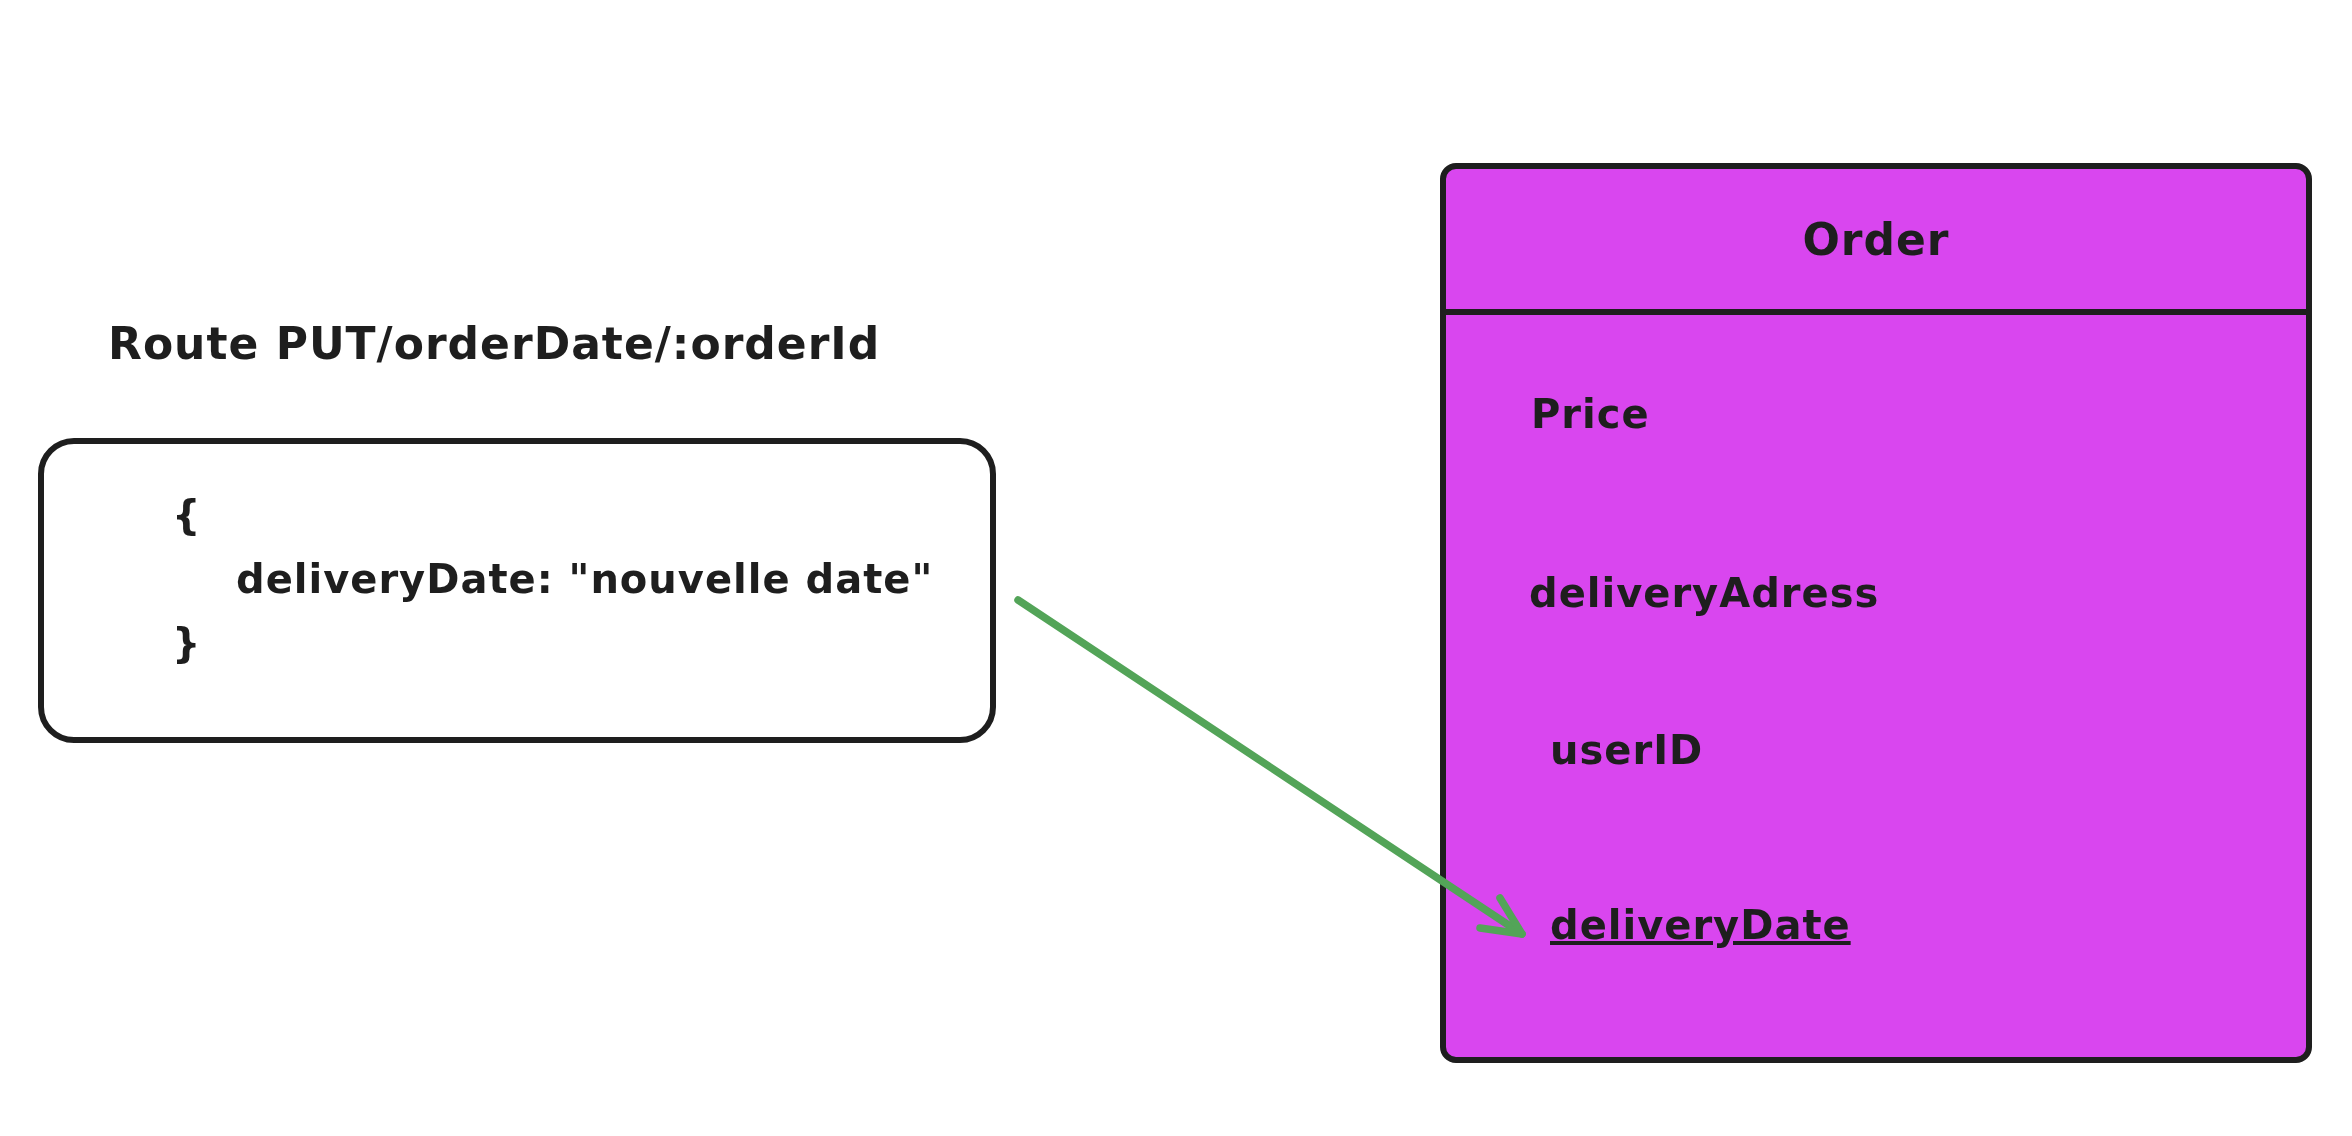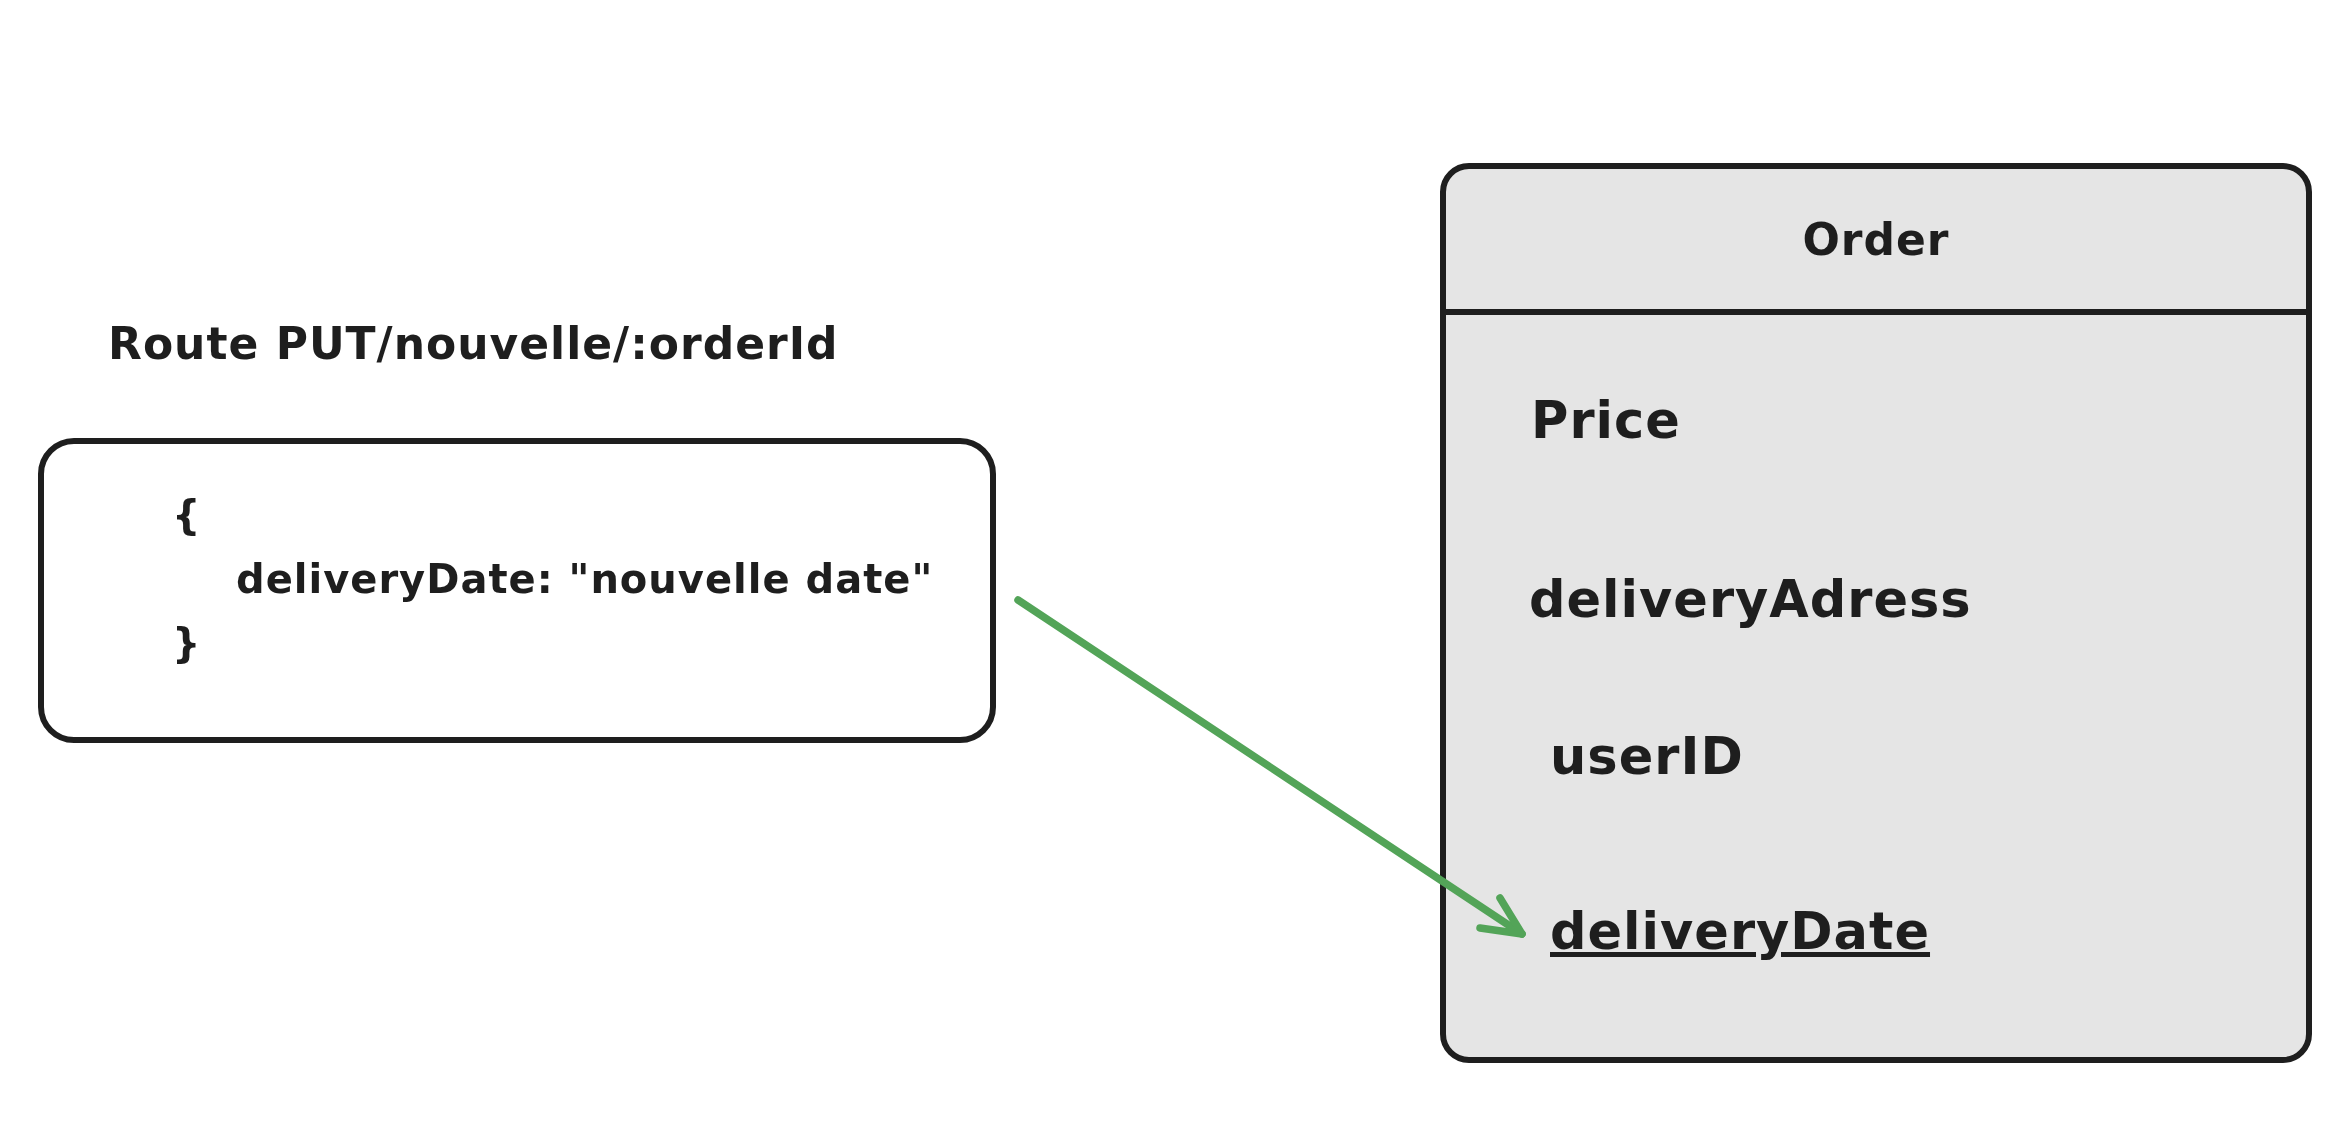--- a/index.html
+++ b/index.html
@@ -60,42 +60,42 @@
     font-weight: 600;
     letter-spacing: 1px;
   }
   .db-table {
     position: absolute;
     left: 1440px;
     top: 163px;
     width: 872px;
     height: 900px;
     border: 6px solid #1e1e1e;
-    border-radius: 29px;
-    background: #e5e5e5;
+    border-radius: 16px;
+    background: #d946ef;
     box-sizing: border-box;
   }
   .db-table-header {
     position: absolute;
     left: 0;
     top: 0;
     width: 100%;
     height: 146px;
     border-bottom: 6px solid #1e1e1e;
     display: flex;
     align-items: center;
     justify-content: center;
     font-size: 44px;
     font-weight: 600;
     letter-spacing: 1px;
     box-sizing: border-box;
   }
   .db-field {
     position: absolute;
-    font-size: 51px;
+    font-size: 40px;
     font-weight: 600;
     letter-spacing: 1px;
     white-space: nowrap;
   }
   .field-price         { left: 85px;  top: 222px; }
   .field-deliveryadress{ left: 83px;  top: 378px; margin-top: 23px; }
   .field-userid        { left: 104px; top: 542px; margin-top: 16px; }
   .field-deliverydate  { left: 104px; top: 733px; text-decoration: underline; }
 
   
@@ -106,21 +106,21 @@
     width: 545px;
     height: 365px;
     overflow: visible;
   }
 </style>
 </head>
 <body>
 
 <div class="stage">
 
-  <div class="route-label">Route PUT/nouvelle/:orderId</div>
+  <div class="route-label">Route PUT/orderDate/:orderId</div>
 
   <div class="route-box">
     <div class="code-line code-brace-open">{</div>
     <div class="code-line code-body">deliveryDate: "nouvelle date"</div>
     <div class="code-line code-brace-close">}</div>
   </div>
 
 
   <div class="db-table">
     <div class="db-table-header">Order</div>

